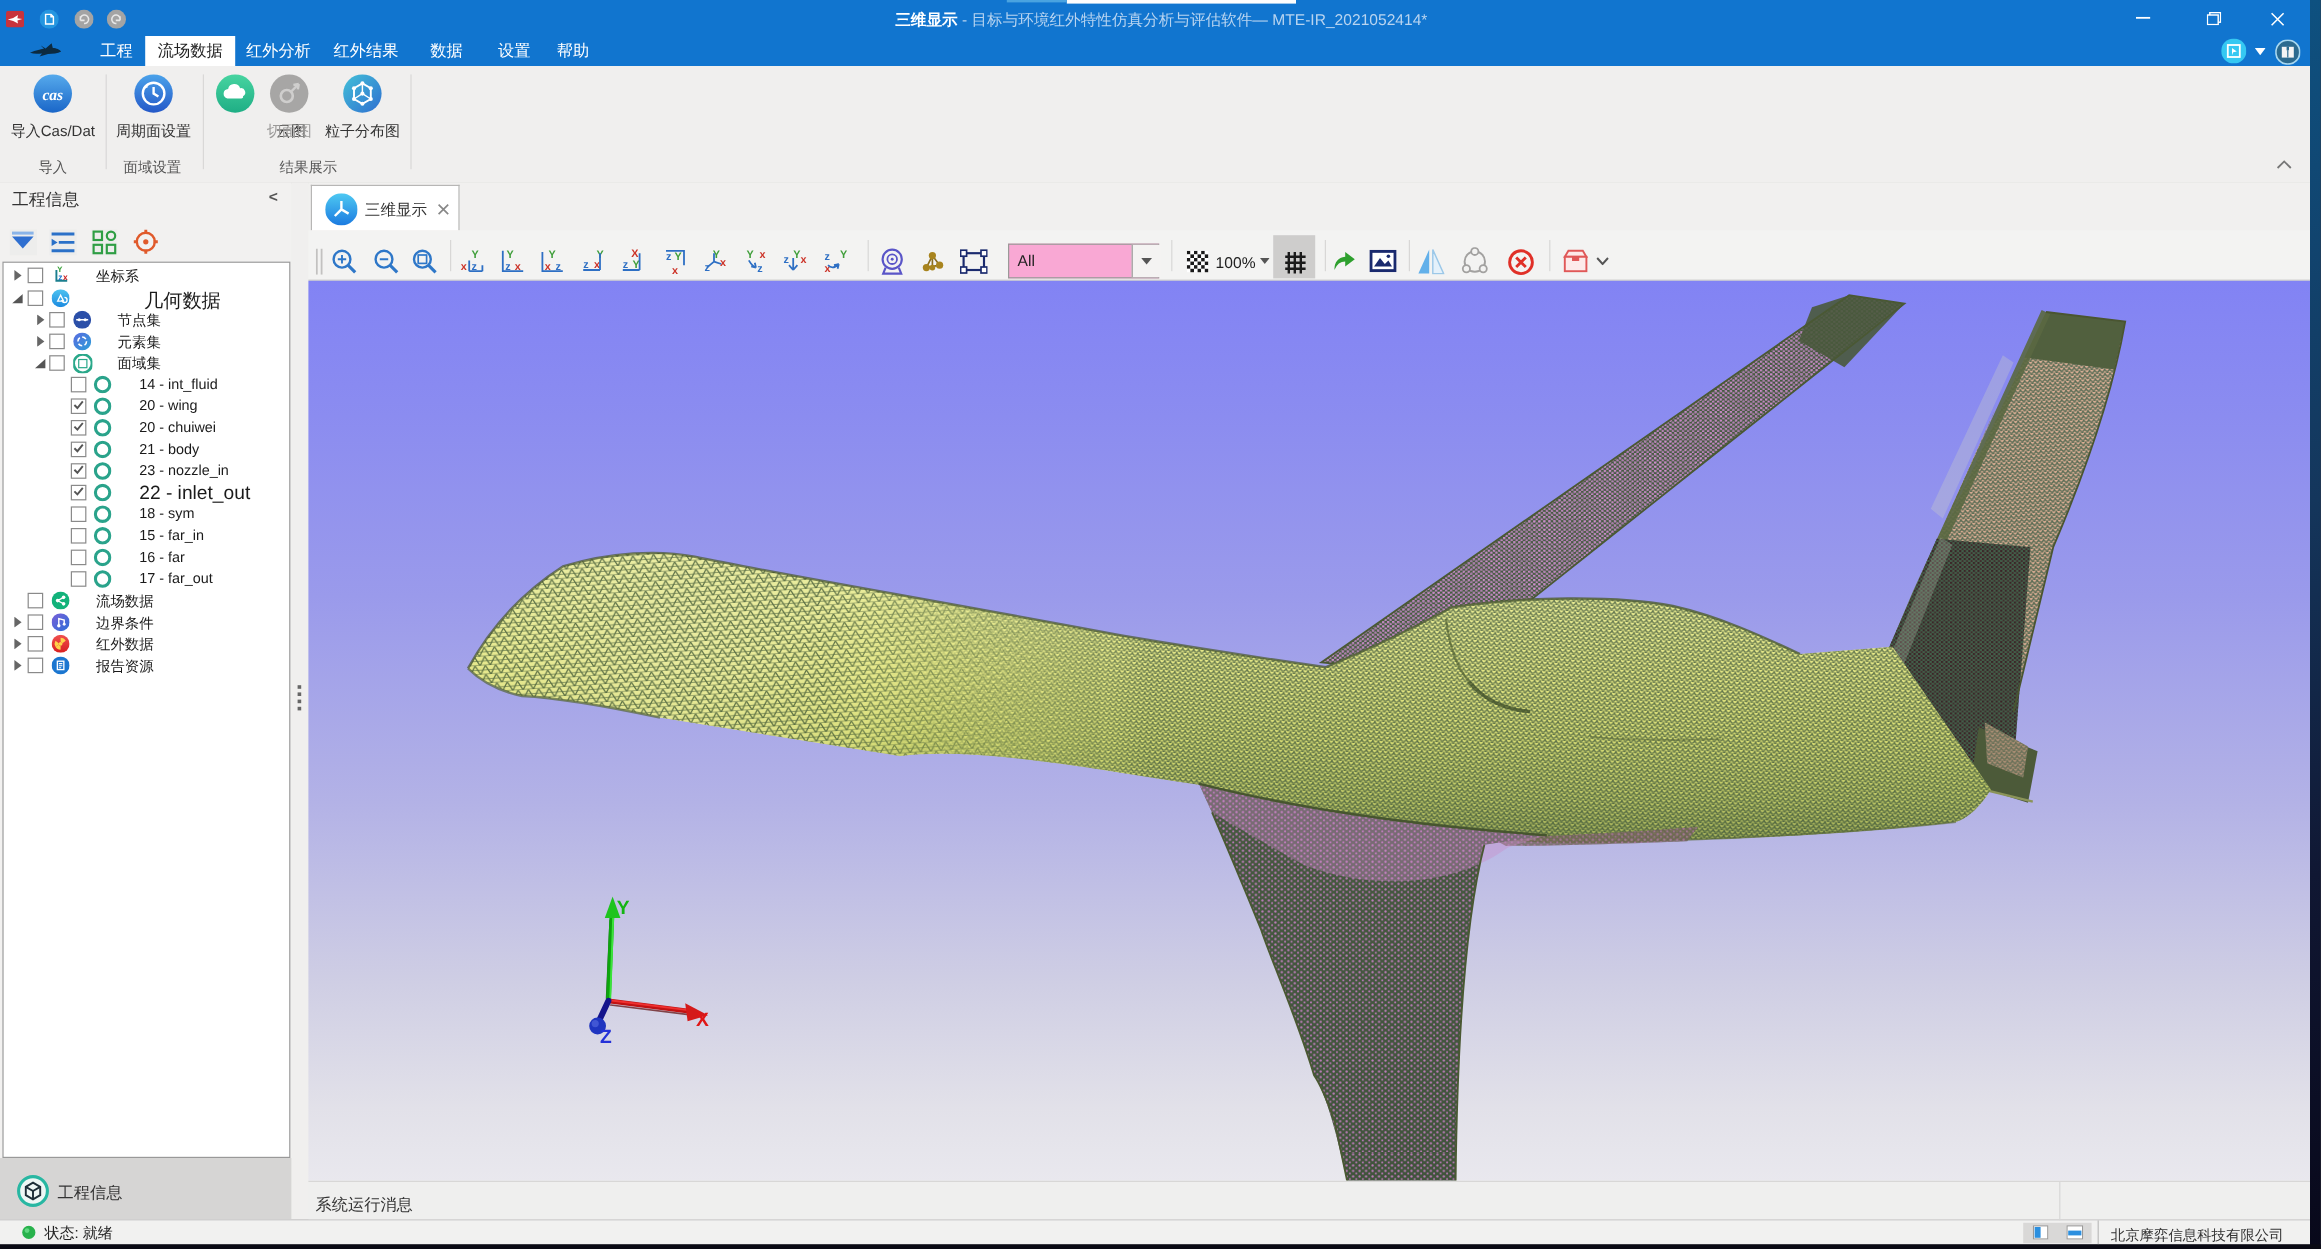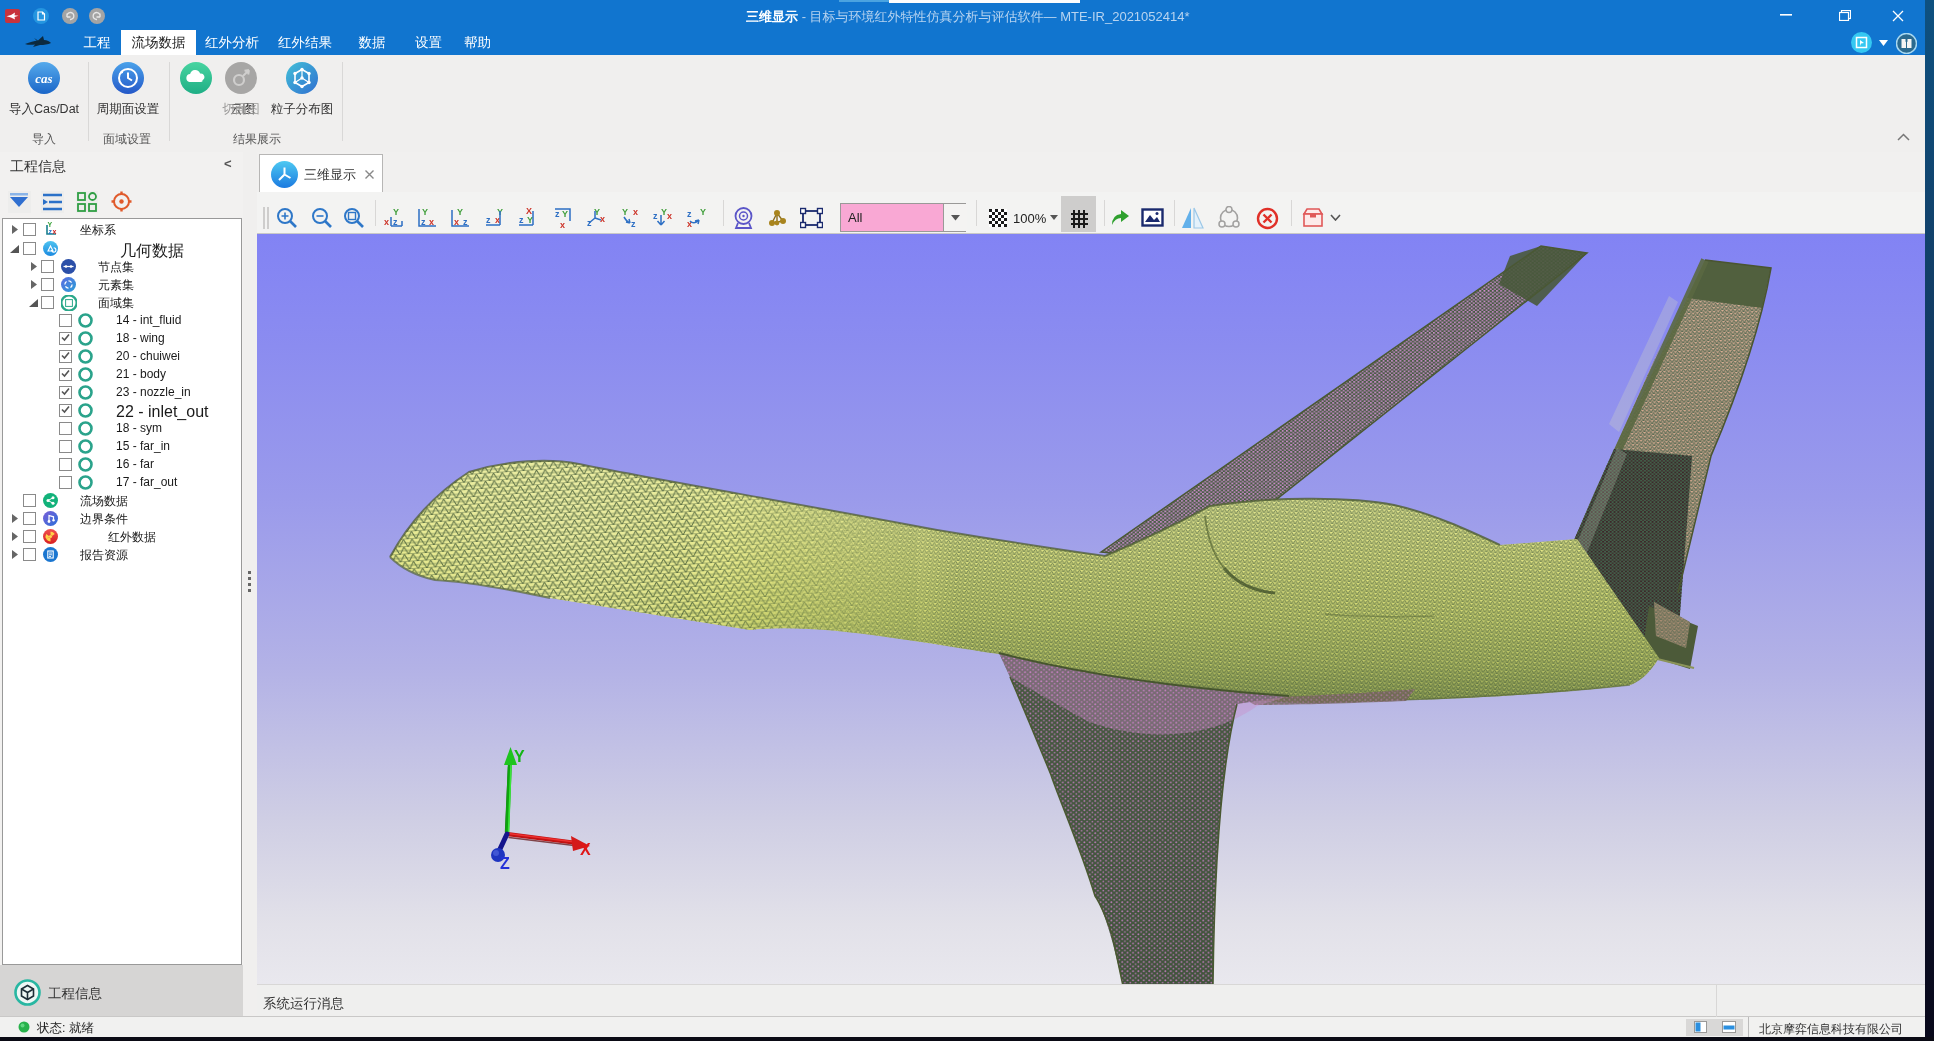--- a/index.html
+++ b/index.html
@@ -275,21 +275,21 @@
           <circle cx="7.5" cy="7.5" r="6" fill="#fff" stroke="#2aa38b" stroke-width="2.6"></circle>
         </svg>
 <div class="abs" style="left:113px;top:94px;font-size:12px;color:#1a1a1a;white-space:nowrap;">14 - int_fluid</div>
 <div class="cb" style="left:56px;top:113px"></div>
 <svg class="abs" style="left:57px;top:113px" width="11" height="11">
           <path d="M2 5.5 L4.5 8 L9 2.5" stroke="#555" stroke-width="1.6" fill="none"></path>
         </svg>
 <svg class="abs" style="left:75px;top:112px" width="15" height="15">
           <circle cx="7.5" cy="7.5" r="6" fill="#fff" stroke="#2aa38b" stroke-width="2.6"></circle>
         </svg>
-<div class="abs" style="left:113px;top:112px;font-size:12px;color:#1a1a1a;white-space:nowrap;">18 - wing</div>
+<div class="abs" style="left:113px;top:112px;font-size:12px;color:#1a1a1a;white-space:nowrap;">20 - wing</div>
 <div class="cb" style="left:56px;top:131px"></div>
 <svg class="abs" style="left:57px;top:131px" width="11" height="11">
           <path d="M2 5.5 L4.5 8 L9 2.5" stroke="#555" stroke-width="1.6" fill="none"></path>
         </svg>
 <svg class="abs" style="left:75px;top:130px" width="15" height="15">
           <circle cx="7.5" cy="7.5" r="6" fill="#fff" stroke="#2aa38b" stroke-width="2.6"></circle>
         </svg>
 <div class="abs" style="left:113px;top:130px;font-size:12px;color:#1a1a1a;white-space:nowrap;">20 - chuiwei</div>
 <div class="cb" style="left:56px;top:149px"></div>
 <svg class="abs" style="left:57px;top:149px" width="11" height="11">
@@ -371,21 +371,21 @@
               <stop offset="0" stop-color="#f05050"></stop>
               <stop offset="1" stop-color="#d82020"></stop>
             </linearGradient>
           </defs>
           <circle cx="7.5" cy="7.5" r="7.5" fill="url(#iri)"></circle>
           <circle cx="7.5" cy="7.5" r="1.6" fill="#ffd24a"></circle>
           <path d="M7.5 2.5 A5 5 0 0 1 11.8 5 L9 7 A1.8 1.8 0 0 0 7.5 5.7 Z" fill="#ffd24a"></path>
           <path d="M7.5 12.5 A5 5 0 0 1 3.2 10 L6 8 A1.8 1.8 0 0 0 7.5 9.3 Z" fill="#ffd24a"></path>
           <path d="M3.2 5 A5 5 0 0 0 3.2 10 L6 8 A1.8 1.8 0 0 1 6 7 Z" fill="#ffd24a"></path>
         </svg>
-<div class="abs" style="left:77px;top:310px;font-size:12px;color:#1a1a1a;white-space:nowrap;margin-left:28px;">红外数据</div>
+<div class="abs" style="left:77px;top:310px;font-size:12px;color:#1a1a1a;white-space:nowrap;">红外数据</div>
 <svg class="abs" style="left:8px;top:331px" width="8" height="9">
           <path d="M1 0 L7 4.5 L1 9 Z" fill="#666"></path>
         </svg>
 <div class="cb" style="left:20px;top:329px"></div>
 <svg class="abs" style="left:40px;top:328px" width="15" height="15">
           <circle cx="7.5" cy="7.5" r="7.5" fill="#1b76d0"></circle>
           <rect x="4.8" y="4" width="5.4" height="7" fill="none" stroke="#fff" stroke-width="1.1"></rect>
           <path d="M6 6 H9 M6 7.8 H9 M6 9.5 H8" stroke="#fff" stroke-width="0.9"></path>
         </svg>
 <div class="abs" style="left:77px;top:328px;font-size:12px;color:#1a1a1a;white-space:nowrap;">报告资源</div>

